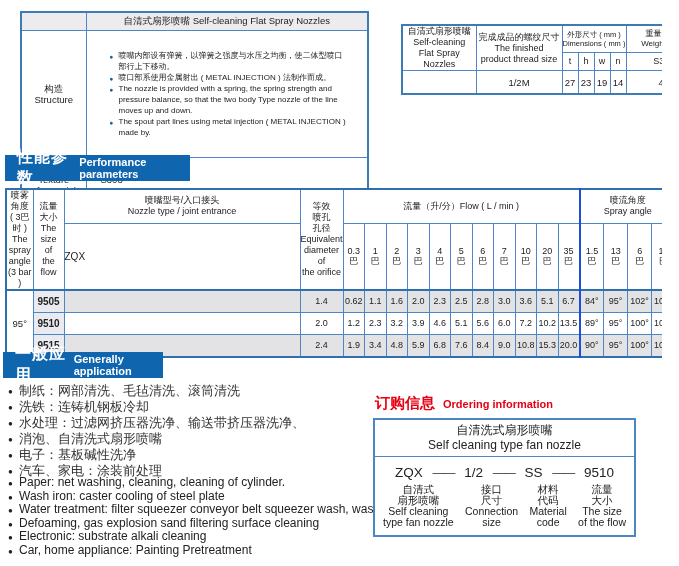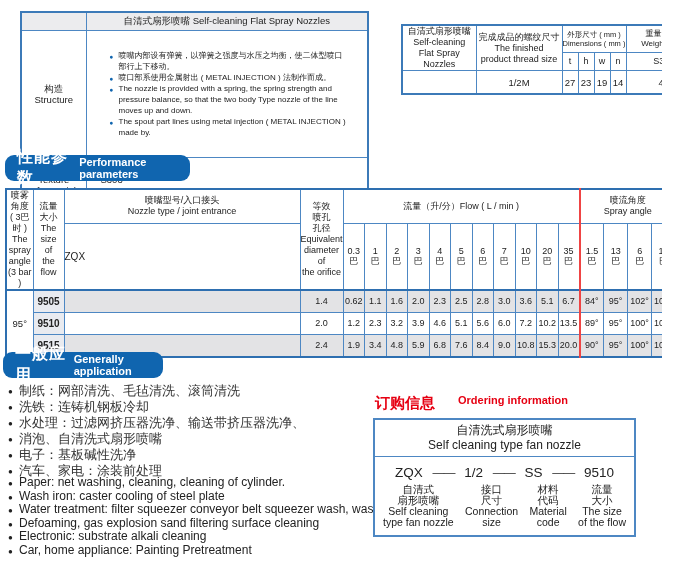--- a/index.html
+++ b/index.html
@@ -27,52 +27,52 @@
   
   .dt { position:absolute; left:373px; top:24px; width:300px; border:2px solid #3c7ab8;margin-left:28px; }
   .dt td { border:1px solid #4d87c3; font-size:9px; line-height:11px; }
   .dt .r1 td { height:26px; }
   .dt .r2 td { height:17px; }
   .dt .r3 td { height:22px; font-size:9.5px; }
   .dt .dims-hdr { font-size:7.5px; line-height:9.5px; }
   .dt .weight-hdr { font-size:8px; line-height:10px; }
 
   
-  .banner { position:absolute; background:#1065af; color:#fff; display:flex; align-items:center; padding-left:12px; gap:4px; box-sizing:border-box;border-radius:9px; }
+  .banner { position:absolute; background:#1065af; color:#fff; display:flex; align-items:center; padding-left:12px; gap:4px; box-sizing:border-box; }
   .banner .cn { font-size:16px; font-weight:bold; letter-spacing:1px; }
   .banner .en { font-size:11px; font-weight:bold; }
   #perf-banner { left:5px; top:155px; width:185px; height:26px; }
   #app-banner  { left:3px; top:352px; width:160px; height:26px; }
 
   
   .pt { position:absolute; left:5px; top:188px; width:671px; border:2px solid #2e6fb0; }
   .pt td { border:1px solid #4d87c3; font-size:8px; line-height:9.5px; background:#fff; }
   .pt .hrow1 td { height:30px; font-size:9px; line-height:11px; }
   .pt .hrow2 td { height:60px; }
   .pt .side-hdr { font-size:8px; line-height:9px; }
   .pt .zqx { font-size:10px; padding-right:50%; }
   .pt .press { font-size:9px; line-height:10px; }
   .pt tr.data td { height:21px; font-size:9px; }
   .pt tr.data.alt td { background:#e3e3e5; }
   .pt tr.data td.angle-span { background:#fff; font-size:9.5px; }
   .pt tr.data td.model { background:#e9ebf0; font-weight:bold; font-size:10px; }
   .pt tr.first-data td { border-top:2px solid #2e6fb0; }
-  .pt .spray-sep { border-left:2px solid #ef4444; }
+  .pt .spray-sep { border-left:2px solid #1d4ed8; }
 
   
   .apps { position:absolute; left:8px; list-style:none; margin:0; padding:0; }
   .apps li { position:relative; padding-left:11px; text-align:left; }
   .apps li::before { content:"●"; position:absolute; left:0; top:1px; font-size:8px; color:#222; }
   #apps-cn { top:383px; }
   #apps-cn li { font-size:13px; line-height:16px; color:#333; }
   #apps-en { top:476px; }
   #apps-en li { font-size:12px; line-height:13.5px; color:#222; }
 
   
-  #order-title { position:absolute; left:375px; top:394px; display:flex; align-items:flex-start; gap:23px; color:#e60012; }
+  #order-title { position:absolute; left:375px; top:394px; display:flex; align-items:center; gap:8px; color:#e60012; }
   #order-title .cn { font-size:15px; font-weight:bold; }
   #order-title .en { font-size:11px; font-weight:bold; }
   .ot { position:absolute; left:373px; top:418px; width:263px; border:2px solid #4d87c3; background:#fff; box-sizing:border-box; }
   .ot .head { border-bottom:1px solid #4d87c3; text-align:center; font-size:12px; line-height:15px; padding:3px 0; }
   .ot .codes { display:flex; justify-content:space-between; align-items:center; padding:8px 20px 2px 20px; font-size:13.5px; }
   .ot .codes .dash { letter-spacing:-1px; color:#444; font-size:12px; }
   .ot .labels { display:flex; justify-content:space-between; padding:2px 8px 7px 8px; }
   .ot .labels .lab { font-size:10.5px; line-height:11px; text-align:center; }
 </style>
 </head>

